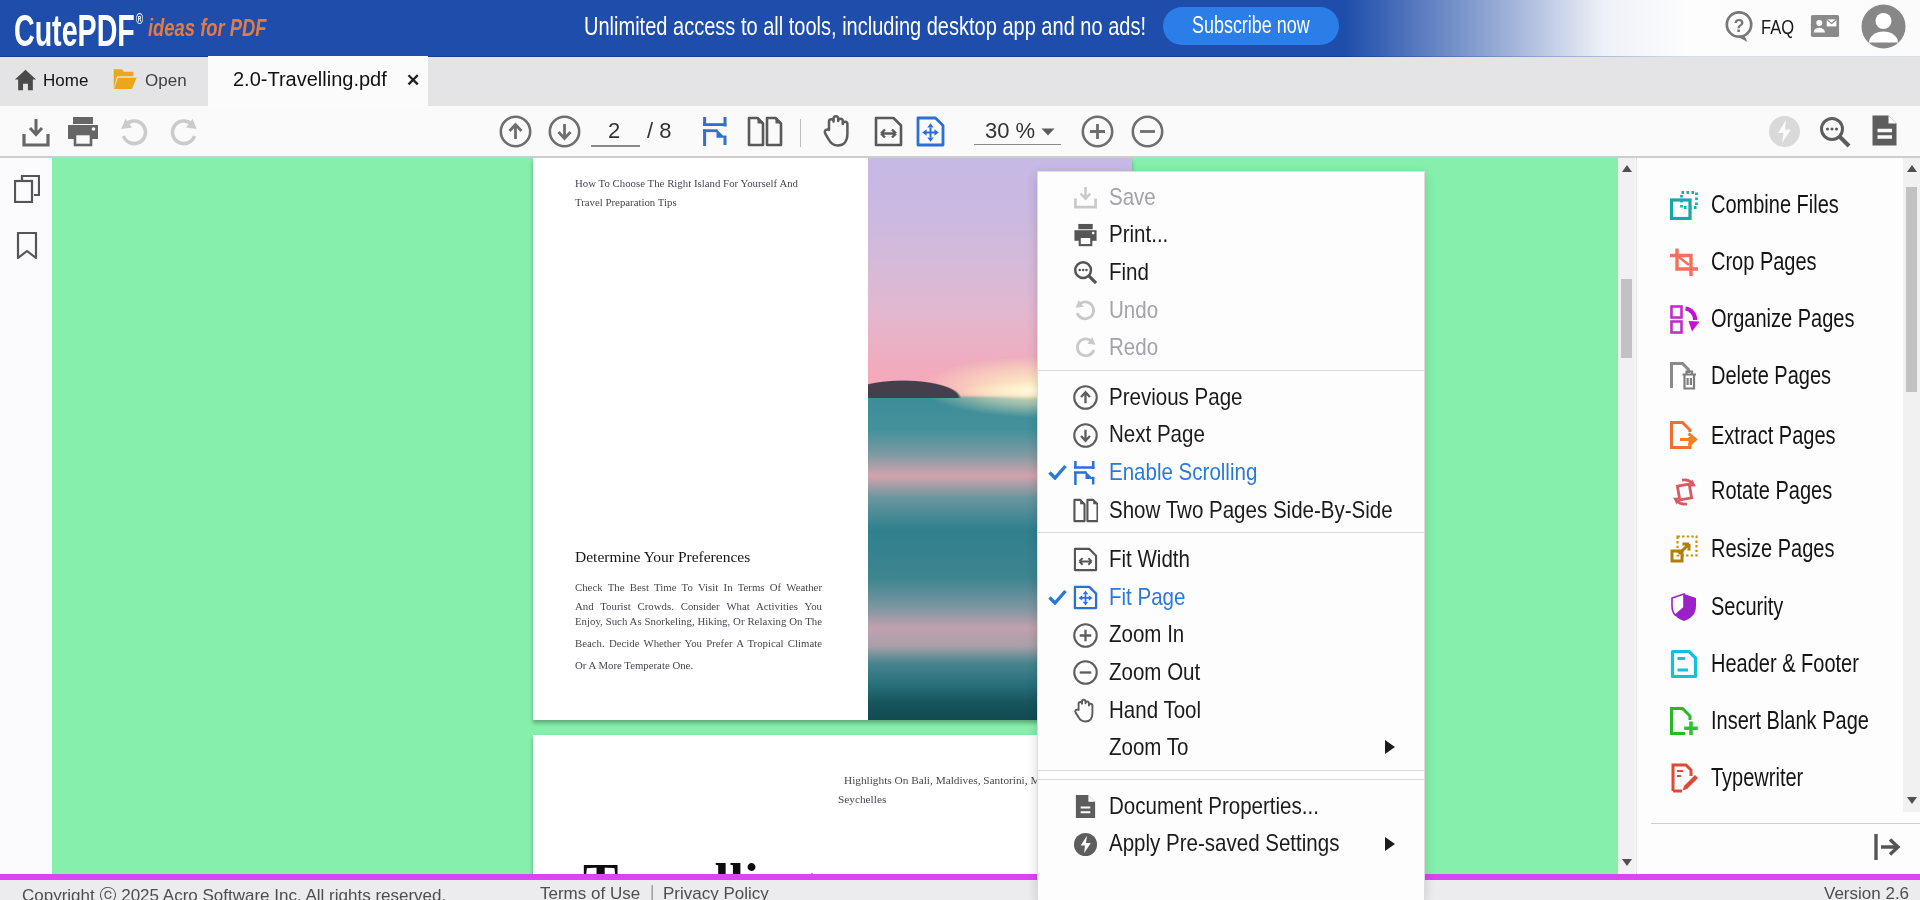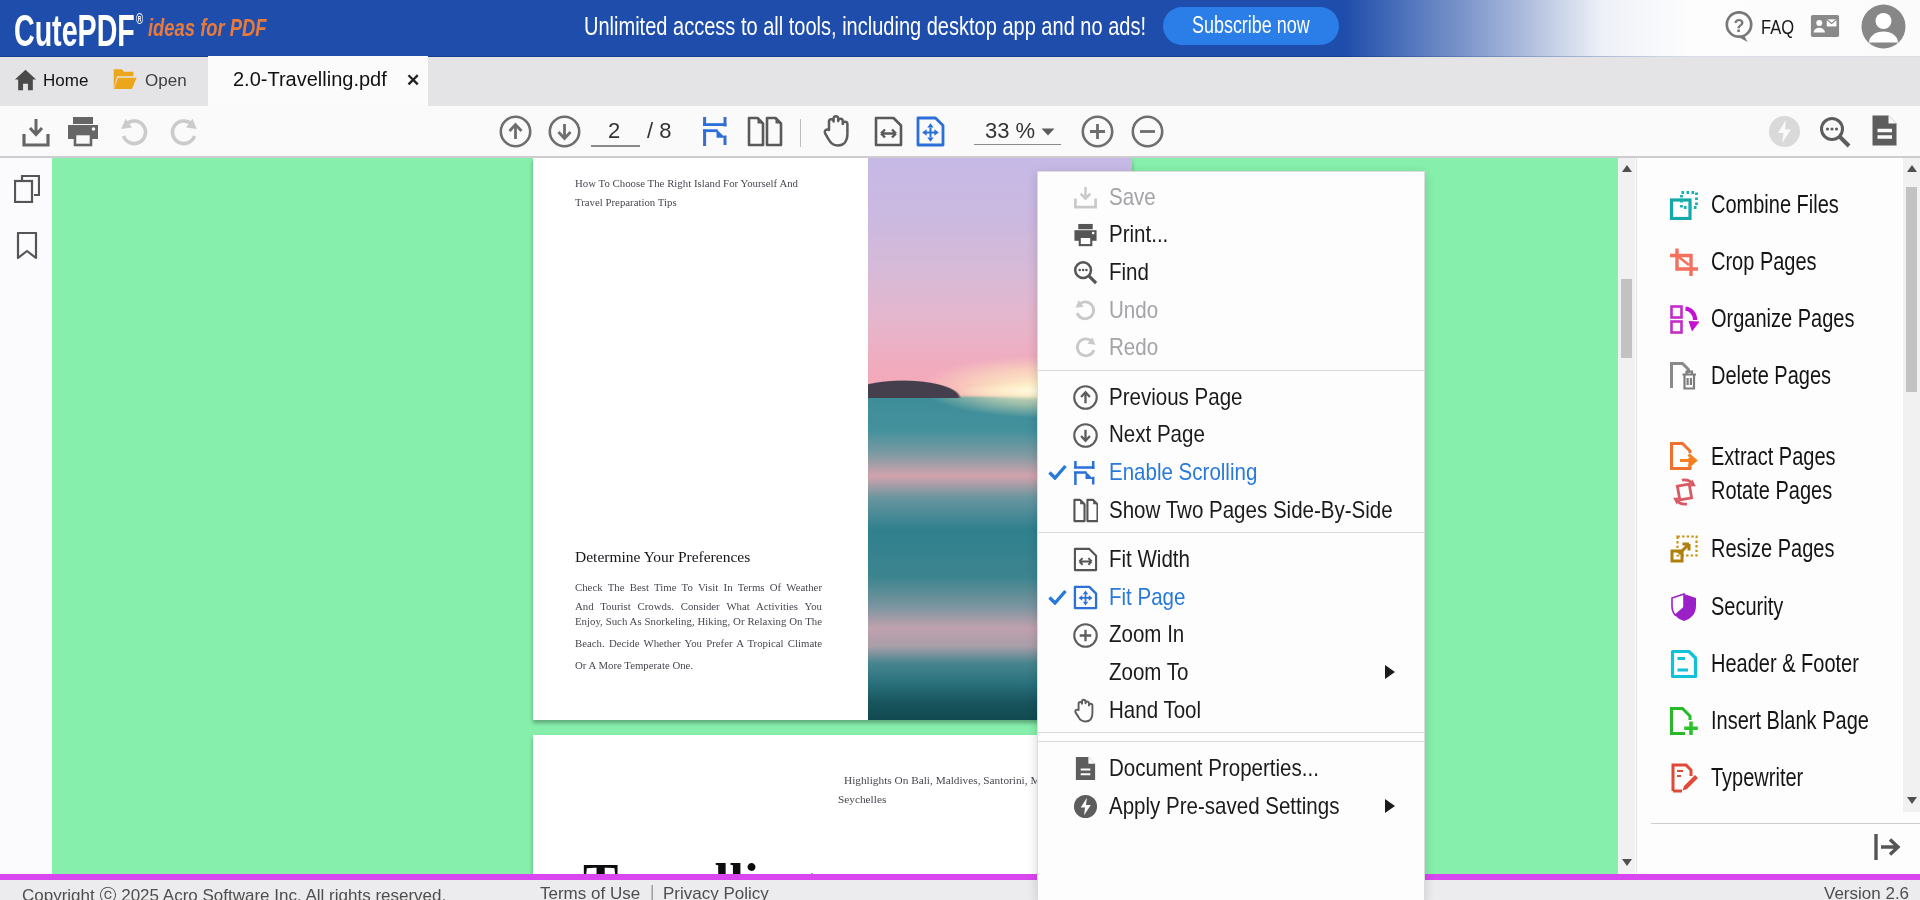--- a/index.html
+++ b/index.html
@@ -153,21 +153,21 @@
       </svg>
         <span class="slab">Organize Pages</span>
       </div>
     <div class="si" style="top:347.5px;">
         <svg class="sico" viewBox="0 0 30 30">
       <path d="M2.5 27 V2.5 H13.5 L19.5 8.5 V12" stroke="#8a8a8a" stroke-width="3" fill="none"></path>
       <path d="M13.5 13.5 H27 M15.5 13.5 V27.5 H25 V13.5 M17.5 13 V10.5 H23 V13 M18.6 17 V24 M21.9 17 V24" stroke="#7d7d7d" stroke-width="2.2" fill="none"></path>
       </svg>
         <span class="slab">Delete Pages</span>
       </div>
-    <div class="si" style="top:428px;">
+    <div class="si" style="top:407px;">
         <svg class="sico" viewBox="0 0 30 30">
       <path d="M21 17 V27.5 H2.5 V2.5 H13.5 L21 10 V12" stroke="#f07030" stroke-width="3" fill="none"></path>
       <path d="M11 19.5 H25 M19.5 13.5 L26.5 19.5 L19.5 25.5" stroke="#f58020" stroke-width="3" fill="none"></path>
       </svg>
         <span class="slab">Extract Pages</span>
       </div>
     <div class="si" style="top:462.5px;">
         <svg class="sico" viewBox="0 0 30 30">
       <rect x="9.5" y="9" width="12" height="14" stroke="#d85a64" stroke-width="2.8" fill="none" transform="rotate(-10 15.5 16)"></rect>
       <path d="M13 4.2 A 11 11 0 0 1 23.5 7.5" stroke="#d85a64" stroke-width="2.8" fill="none"></path>
@@ -328,21 +328,21 @@
     <svg class="abs" style="left:874px;top:116px;" width="29" height="31" viewBox="0 0 29 31">
       <path d="M2 29 V2 H19.5 L27 9.5 V29 Z" stroke="#595959" stroke-width="2.6" fill="none" stroke-linejoin="round"></path>
       <path d="M7 17.5 H22 M7 17.5 L11 13.5 M7 17.5 L11 21.5 M22 17.5 L18 13.5 M22 17.5 L18 21.5" stroke="#595959" stroke-width="2.4" fill="none"></path>
     </svg>
 
     <svg class="abs" style="left:916px;top:116px;" width="29" height="31" viewBox="0 0 29 31">
       <path d="M2 29 V2 H19.5 L27 9.5 V29 Z" stroke="#2b6fd8" stroke-width="2.8" fill="none" stroke-linejoin="round"></path>
       <path d="M14.5 11.5 V21.5 M9.5 16.5 H19.5" stroke="#2b6fd8" stroke-width="2"></path>
       <path d="M14.5 7.2 L17.7 11.6 H11.3 Z M14.5 25.8 L17.7 21.4 H11.3 Z M6.2 16.5 L10.6 13.3 V19.7 Z M22.8 16.5 L18.4 13.3 V19.7 Z" fill="#2b6fd8"></path>
     </svg>
-    <span class="tbt" style="left:985px;top:118px;">33 %</span>
+    <span class="tbt" style="left:985px;top:118px;">30 %</span>
     <svg class="abs" style="left:1041px;top:128px;" width="14" height="8" viewBox="0 0 14 8">
         <path d="M0.5 0.5 L7 7.5 L13.5 0.5 Z" fill="#5d5d5d"></path>
       </svg>
     <div class="abs" style="left:974px;top:143.5px;width:87px;height:1.6px;background:#8a8a8a;"></div>
 
     <svg class="abs" style="left:1081px;top:115px;" width="33" height="33" viewBox="0 0 33 33">
       <circle cx="16.5" cy="16.5" r="14.7" stroke="#6e6e6e" stroke-width="2.6" fill="none"></circle>
       <path d="M16.5 9 V24 M9 16.5 H24" stroke="#6e6e6e" stroke-width="2.8" fill="none"></path>
     </svg>
 
@@ -473,30 +473,37 @@
         </svg>
       <span class="lab">Fit Page</span>
       </div>
     <div class="mi" id="mi-zin">
       <svg class="ico" viewBox="0 0 26 26">
           <circle cx="13" cy="13" r="11.7" stroke="#5d5d5d" stroke-width="2.2" fill="none"></circle>
           <path d="M13 7 V19 M7 13 H19" stroke="#5d5d5d" stroke-width="2.4"></path>
         </svg>
       <span class="lab">Zoom In</span>
       </div>
+    <div class="mi" id="mi-zout">
+      <svg class="ico" viewBox="0 0 26 26">
+          <circle cx="13" cy="13" r="11.7" stroke="#5d5d5d" stroke-width="2.2" fill="none"></circle>
+          <path d="M7 13 H19" stroke="#5d5d5d" stroke-width="2.4"></path>
+        </svg>
+      <span class="lab">Zoom Out</span>
+      </div>
+    <div class="mi" id="mi-hand">
+      <svg class="ico" viewBox="0 0 26 26">
+          <path d="M5.8 12.5 V6 a1.8 1.8 0 0 1 3.6 0 V3.6 a1.8 1.8 0 0 1 3.6 0 V5.5 a1.8 1.8 0 0 1 3.6 0 V7.8 a1.8 1.8 0 0 1 3.6 0 V15.5 c0 5.4-2.7 8.9-7.4 8.9 c-3.9 0-5.7-1.7-7.2-4.8 L2.7 15.2 c-.9-1.7.2-3.1 1.6-3.1 c.8 0 1.3.3 1.5.4 Z" stroke="#5d5d5d" stroke-width="2" fill="none" stroke-linejoin="round"></path>
+        </svg>
+      <span class="lab">Hand Tool</span>
+      </div>
     <div class="mi" id="mi-zto">
         <span class="lab">Zoom To</span>
         <span class="arr"></span>
       </div>
-    <div class="mi" id="mi-hand">
-      <svg class="ico" viewBox="0 0 26 26">
-          <path d="M5.8 12.5 V6 a1.8 1.8 0 0 1 3.6 0 V3.6 a1.8 1.8 0 0 1 3.6 0 V5.5 a1.8 1.8 0 0 1 3.6 0 V7.8 a1.8 1.8 0 0 1 3.6 0 V15.5 c0 5.4-2.7 8.9-7.4 8.9 c-3.9 0-5.7-1.7-7.2-4.8 L2.7 15.2 c-.9-1.7.2-3.1 1.6-3.1 c.8 0 1.3.3 1.5.4 Z" stroke="#5d5d5d" stroke-width="2" fill="none" stroke-linejoin="round"></path>
-        </svg>
-      <span class="lab">Hand Tool</span>
-      </div>
     <div class="msep"></div>
     <div class="msep"></div>
     <div class="mi" id="mi-docp">
       <svg class="ico" viewBox="0 0 26 26">
           <path d="M3 25 V1 H16 L23 8 V25 Z" fill="#5d5d5d"></path>
           <path d="M16 1 L16 8 L23 8" fill="#fdfdfd"></path>
           <path d="M8 14 H18 M8 19 H18" stroke="#fdfdfd" stroke-width="2"></path>
         </svg>
       <span class="lab">Document Properties...</span>
       </div>

